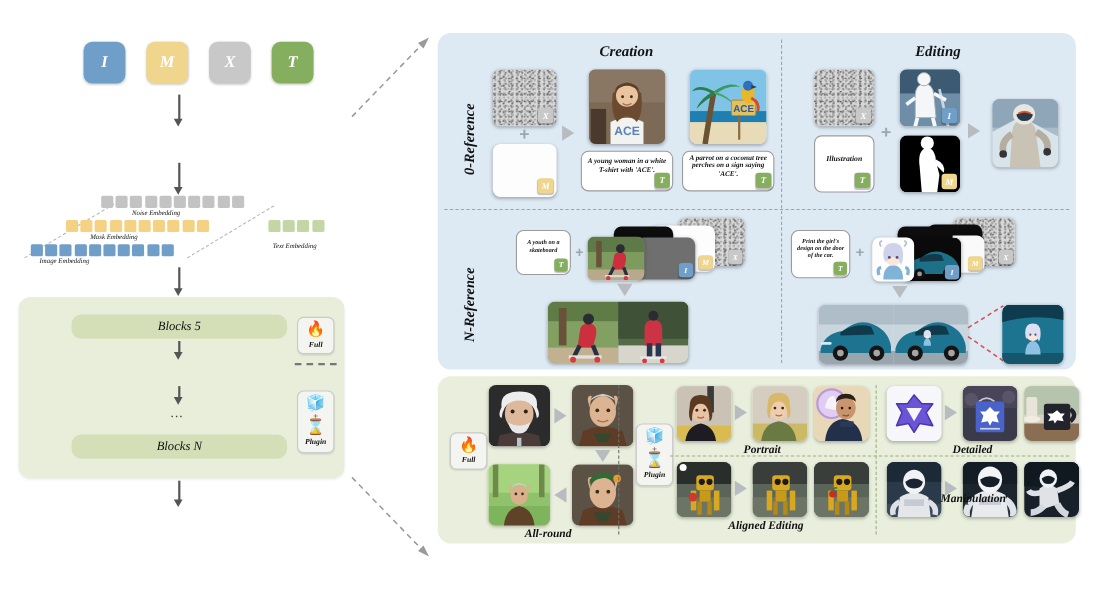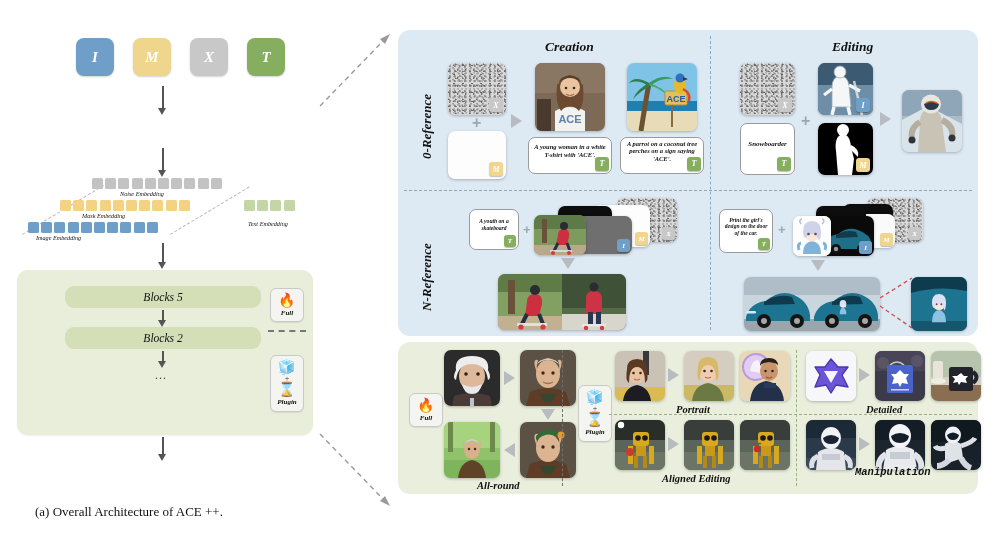--- a/index.html
+++ b/index.html
@@ -237,48 +237,47 @@
     <div class="arrow-head" style="left:158px;top:262px;"></div>
 
     <div class="green-panel" style="left:17px;top:270px;width:296px;height:165px;"></div>
 
     <div class="block-box" style="left:65px;top:286px;width:196px;height:22px;">
       <span>Blocks 5</span>
     </div>
     <div class="arrow-v" style="left:162px;top:310px;height:13px;"></div>
     <div class="arrow-head" style="left:158px;top:320px;"></div>
 
-    <div class="block-box" style="left:65px;top:327px;width:196px;height:22px;">
-      <span>Blocks 2</span>
-    </div>
     <div class="arrow-v" style="left:162px;top:351px;height:13px;"></div>
     <div class="arrow-head" style="left:158px;top:361px;"></div>
 
     <div class="dots" style="left:155px;top:368px;">
       <span>...</span>
     </div>
 
+    <div class="block-box" style="left:65px;top:395px;width:196px;height:22px;">
+      <span>Blocks N</span>
+    </div>
 
     <div class="badge" style="left:270px;top:288px;width:32px;height:32px;">
       <span class="gl">🔥</span>
       <span class="bl">Full</span>
     </div>
     <div class="badge-sep" style="left:268px;top:330px;width:38px;"></div>
     <div class="badge" style="left:270px;top:355px;width:32px;height:55px;">
       <span class="gl">🧊</span>
       <span style="font-size:8px;line-height:1;color:#333;">+</span>
       <span class="gl">⌛</span>
       <span class="bl">Plugin</span>
     </div>
 
     <div class="arrow-v" style="left:162px;top:437px;height:20px;"></div>
     <div class="arrow-head" style="left:158px;top:454px;"></div>
 
 
-    <div class="caption" style="left:35px;top:504px;">(a) Overall Architecture of ACE ++.</div>
   </div>
 
   <div class="abs" style="left:316px;top:30px;width:80px;height:80px;">
     <svg width="80" height="80" viewBox="0 0 80 80">
       <line x1="4" y1="76" x2="68" y2="10" stroke="#9a9a9a" stroke-width="1.4" stroke-dasharray="5,4"></line>
       <polygon points="74,4 64,9 69,14" fill="#9a9a9a"></polygon>
     </svg>
   </div>
   <div class="abs" style="left:316px;top:430px;width:80px;height:80px;">
     <svg width="80" height="80" viewBox="0 0 80 80">
@@ -365,21 +364,21 @@
   </div>
 
   <div class="thumb noise" style="left:740px;top:63px;width:55px;height:52px;">
     <div class="thumb-inner">
       <div class="tag" style="background:#c8c8c8;">
         <span>X</span>
       </div>
     </div>
   </div>
   <div class="prompt" style="left:740px;top:123px;width:55px;height:52px;font-size:7px;">
-    <span>Snowboarder</span>
+    <span>Illustration</span>
     <span class="tag" style="background:#85ae5e;right:3px;bottom:3px;">
       <span>T</span>
     </span>
   </div>
   <div class="plus" style="left:801px;top:112px;">+</div>
 
   <div class="thumb" style="left:818px;top:63px;width:55px;height:52px;">
     <svg width="55" height="52" viewBox="0 0 55 52" preserveAspectRatio="none">
       <rect width="55" height="52" fill="#4a6b82"></rect>
       <rect y="0" width="55" height="22" fill="#3c5b73"></rect>
@@ -851,16 +850,16 @@
       <rect y="0" width="50" height="22" fill="#101820"></rect>
       <path d="M14 44 L14 24 Q22 18 30 24 L32 38Z" fill="#dfe3e8"></path>
       <ellipse cx="22" cy="15" rx="8" ry="8.5" fill="#eef1f5"></ellipse>
       <path d="M16 15 Q22 10 28 15 Q27 20 22 20 Q17 20 16 15Z" fill="#141c26"></path>
       <path d="M30 26 Q42 22 44 18" stroke="#dde1e6" stroke-width="5" fill="none"></path>
       <path d="M15 28 Q6 30 4 26" stroke="#dde1e6" stroke-width="5" fill="none"></path>
       <path d="M18 40 Q12 46 6 46" stroke="#d4d8de" stroke-width="6" fill="none"></path>
       <path d="M30 38 Q34 46 40 48" stroke="#d4d8de" stroke-width="6" fill="none"></path>
     </svg>
   </div>
-  <div class="cat-lbl" style="left:855px;top:466px;font-family:Liberation Mono, monospace;">Manipulation</div>
+  <div class="cat-lbl" style="left:855px;top:448px;">Manipulation</div>
 
 
 </div>
 
 </body></html>

